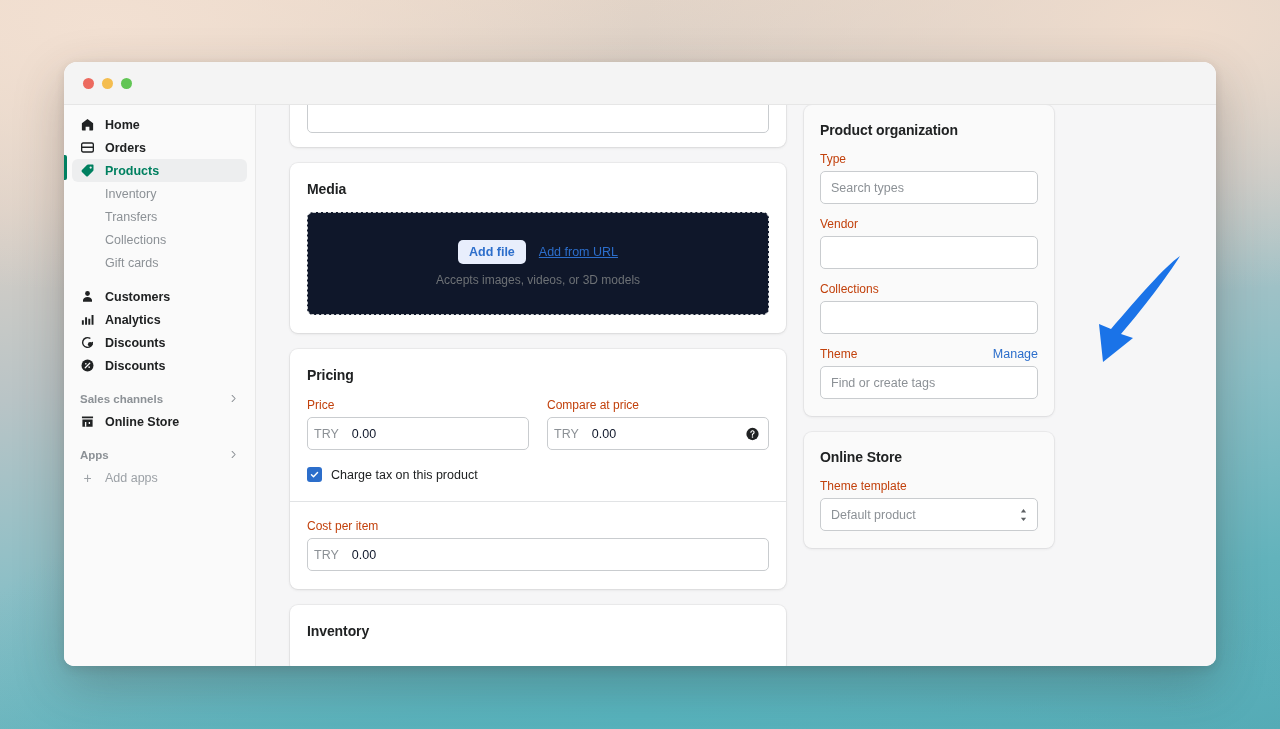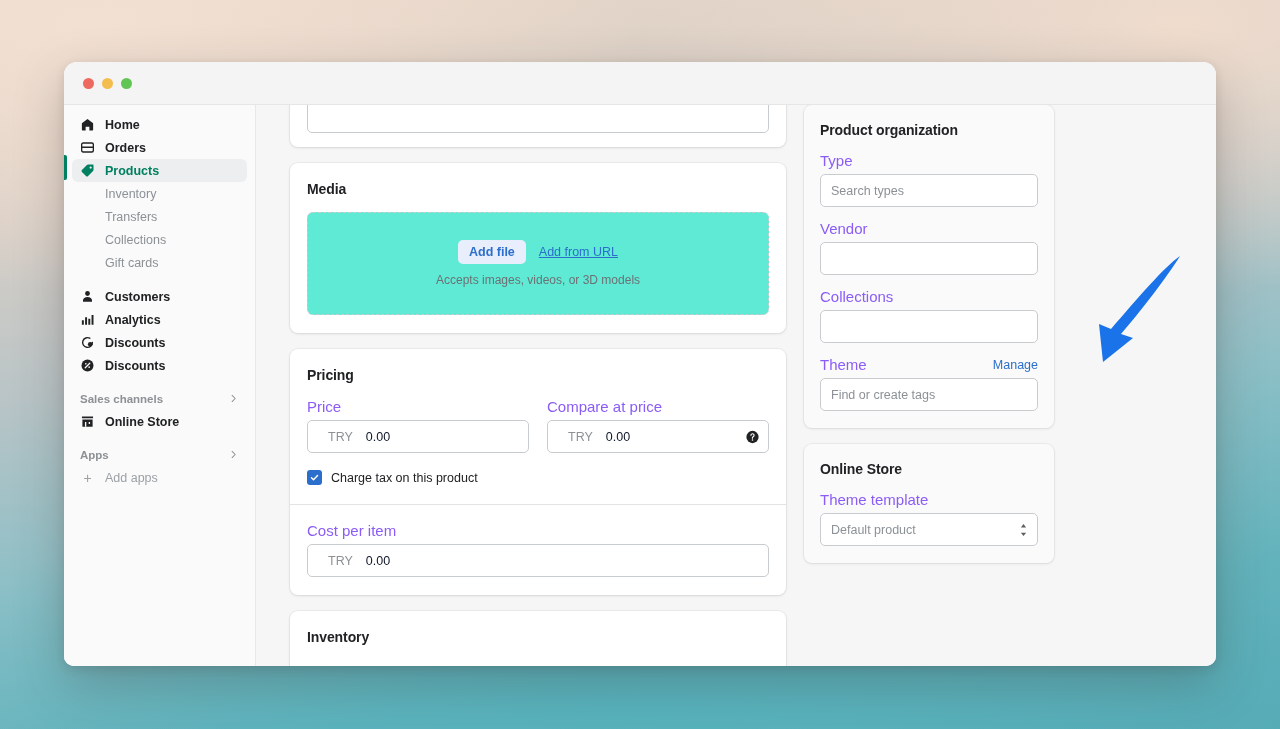--- a/index.html
+++ b/index.html
@@ -191,22 +191,22 @@
     padding: 18px 17px 14px 17px;
   }
   .ghost-field {
     height: 56px;
     border: 1px solid #c9cccf;
     border-radius: 5px;
     background: #fff;
   }
 
   .field-label {
-    font-size: 15px;
-    color: #8b5cf6;
+    font-size: 12px;
+    color: #c2410c;
     margin-bottom: 5px;
     display: block;
   }
 
   .input {
     width: 100%;
     height: 33px;
     border: 1px solid #c9cccf;
     border-radius: 5px;
     background: #fff;
@@ -221,21 +221,21 @@
   
   .dropzone {
     border: 1.5px dashed #c9cccf;
     border-radius: 6px;
     height: 103px;
     display: flex;
     flex-direction: column;
     align-items: center;
     justify-content: center;
     gap: 9px;
-    background: #5eead4;
+    background: #0f172a;
   }
   .dz-actions { display: flex; align-items: center; gap: 13px; }
   .btn-add-file {
     background: #e8eefc;
     color: #2c6ecb;
     font-size: 12.5px;
     font-weight: 600;
     border: none;
     border-radius: 5px;
     padding: 5px 11px;
@@ -256,21 +256,21 @@
 
   .money-wrap { position: relative; }
   .money-input {
     width: 100%;
     height: 33px;
     border: 1px solid #c9cccf;
     border-radius: 5px;
     background: #fff;
     display: flex;
     align-items: center;
-    padding: 0 20px;
+    padding: 0 6px;
     gap: 13px;
     font-size: 12.5px;
     color: #8c9196;
     cursor: text;
   }
   .cur { color: #8c9196; }
   .amt { color: #0f172a; }
   .help-ico {
     position: absolute;
     right: 9px;

